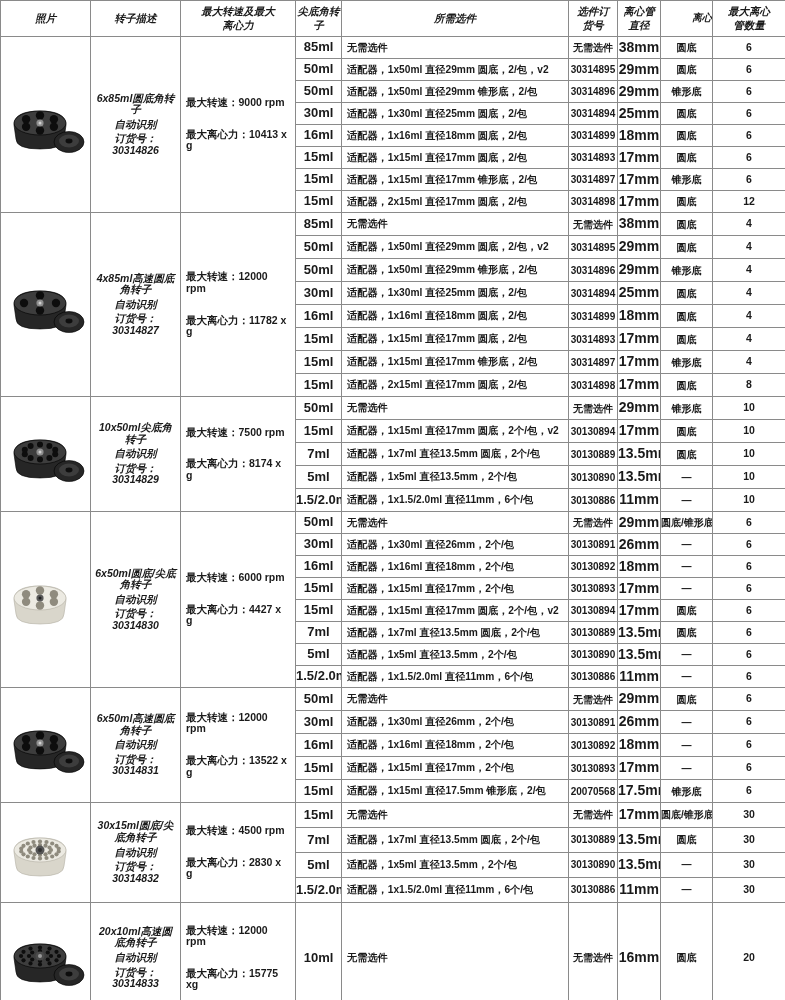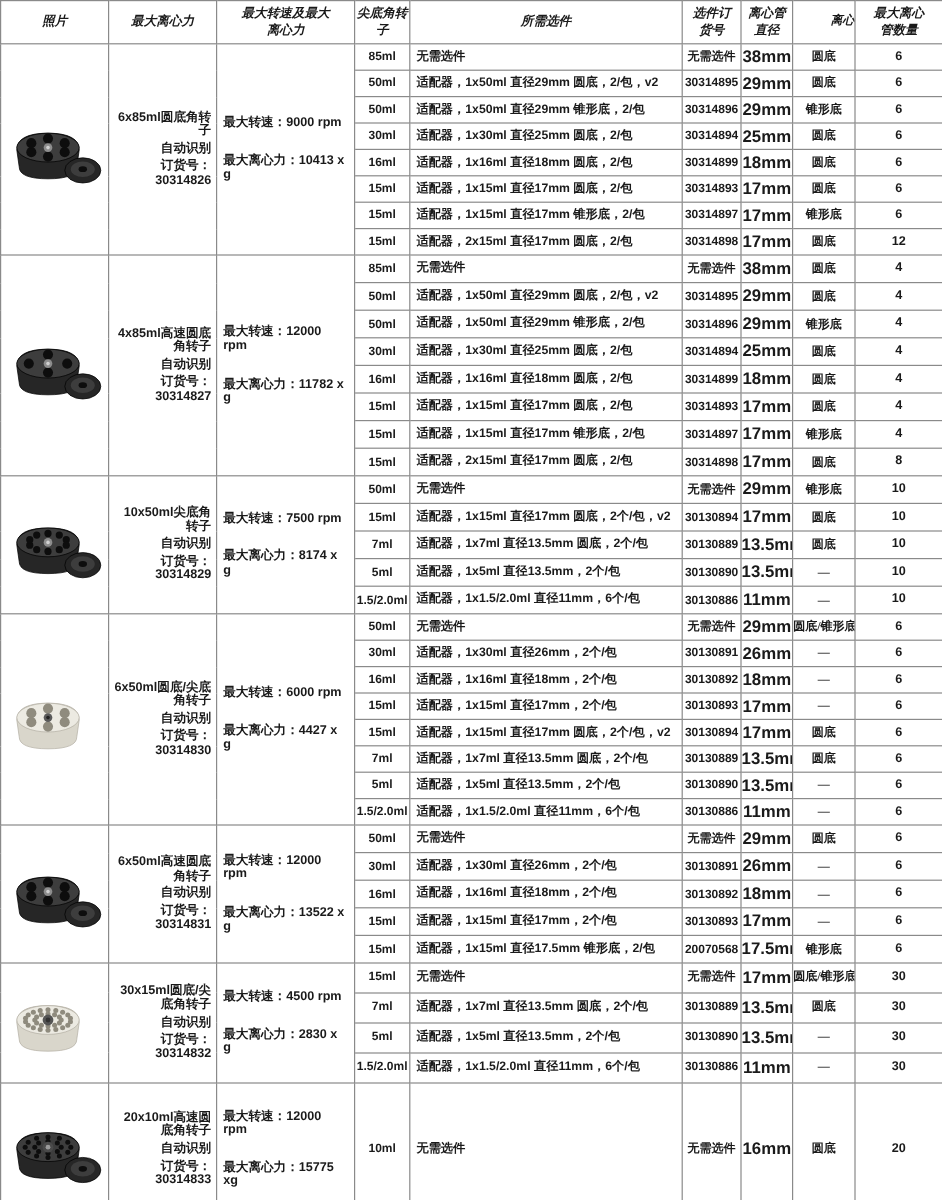--- a/index.html
+++ b/index.html
@@ -6,29 +6,29 @@
   body{width:785px;font-family:"Liberation Sans","DejaVu Sans",sans-serif;color:#1a1a1a;}
   table{border-collapse:collapse;table-layout:fixed;width:785px;background:#fff;}
   td,th{border:1px solid #8a8a8a;overflow:hidden;}
   th{font-size:10.5px;font-weight:700;text-align:center;vertical-align:middle;
      white-space:pre-line;line-height:1.25;padding:0;}
   th.nowrap{white-space:nowrap;font-size:10px;padding-left:31px;}
   tr.hdr{height:36px;font-style:italic;}
   .rh22{height:22px;} .rh23{height:23px;} .rh107{height:107px;}
   td{font-size:10.5px;font-weight:600;line-height:1.1;vertical-align:middle;}
   td.c-photo{text-align:center;padding:0;}
-  td.c-desc{text-align:right;padding:2px 4px;}
+  td.c-desc{text-align:center;padding:2px 4px;font-style:italic;}
   td.c-desc .dline{margin:3px 0;}
   td.c-spec{text-align:left;padding:2px 5px;}
   td.c-spec .sline{margin:20px 0;}
-  td.c-vol{text-align:center;font-size:10px;white-space:nowrap;padding:0;}
+  td.c-vol{text-align:center;font-size:13px;white-space:nowrap;padding:0;}
   td.c-opt{text-align:left;padding:1px 5px;font-size:10.2px;}
   td.c-order{text-align:center;font-size:10px;padding:0;}
   td.c-dia{text-align:center;font-size:14px;padding:0;white-space:nowrap;}
-  td.c-type{text-align:center;font-size:10px;padding:0;white-space:nowrap;font-family:Liberation Serif, serif;}
+  td.c-type{text-align:center;font-size:10px;padding:0;white-space:nowrap;}
   td.c-qty{text-align:center;font-size:10.5px;padding:0;}
   svg{display:block;margin:0 auto;}
 </style>
 </head>
 <body>
 
 <table>
   <colgroup>
     <col style="width:90px">
       <col style="width:90px">
@@ -36,21 +36,21 @@
     <col style="width:46px">
       <col style="width:227px">
       <col style="width:49px">
     <col style="width:43px">
       <col style="width:52px">
       <col style="width:73px">
   </colgroup>
   <thead>
     <tr class="hdr">
         <th>照片</th>
-        <th>最大离心力</th>
+        <th>转子描述</th>
         <th>最大转速及最大
 离心力</th>
         <th>尖底角转子</th>
         <th>所需选件</th>
         <th>选件订
 货号</th>
         <th>离心管
 直径</th>
         <th class="nowrap">离心管类型</th>
         <th>最大离心

